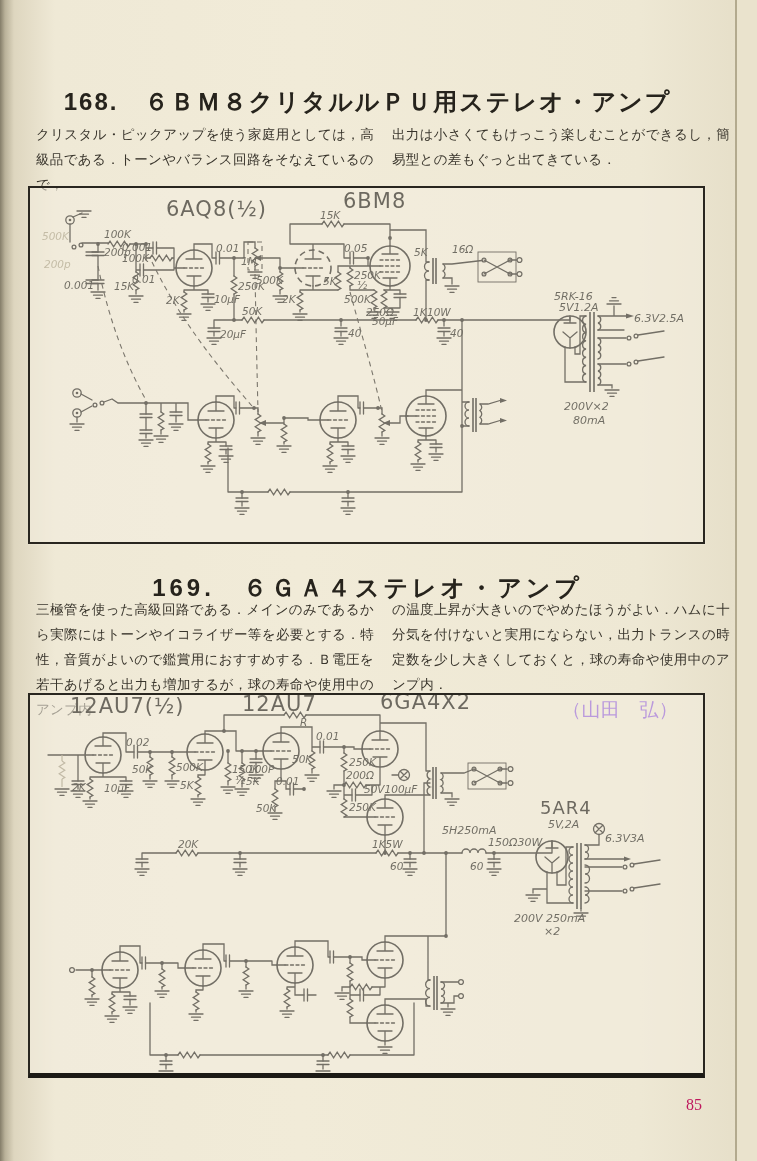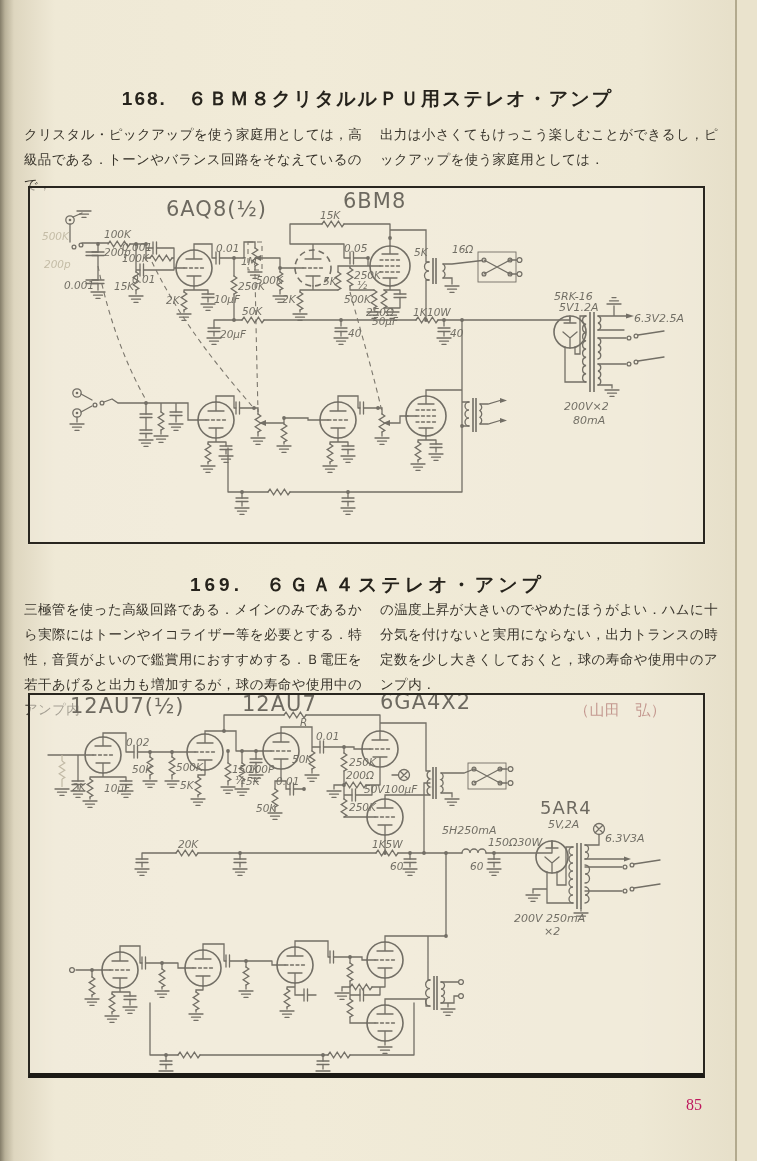--- a/index.html
+++ b/index.html
@@ -7,29 +7,29 @@
     width:757px;height:1161px;position:relative;overflow:hidden;
     background:
       linear-gradient(90deg,#847d69 0px,#b9b199 5px,#ded6bf 14px,#efe9d6 55px,#f1ebd8 300px,#eee8d4 640px,#e7e0ca 730px,#ece5d0 757px);
     font-family:"Liberation Sans","DejaVu Sans",sans-serif;
     color:#332f27;
   }
   .edge-line{position:absolute;top:0;left:735px;width:2px;height:1161px;background:#b3aa8e;}
   .edge-strip{position:absolute;top:0;left:737px;width:20px;height:1161px;background:#eae3cd;}
   .sec-title{
     position:absolute;left:0;width:735px;text-align:center;
-    font-weight:700;font-size:19px;letter-spacing:2px;color:#26231c;white-space:nowrap;
+    font-weight:700;font-size:24px;letter-spacing:2px;color:#26231c;white-space:nowrap;
   }
   #t168{top:86px;}
   #t169{top:560px;letter-spacing:4px;margin-top:12px;}
-  .cols{position:absolute;left:24px;width:694px;display:flex;gap:18px;}
+  .cols{position:absolute;left:36px;width:694px;display:flex;gap:18px;}
   #cols168{top:122px;}
   #cols169{top:597px;}
   .col{width:50%;margin:0;font-size:13.5px;line-height:25px;text-align:justify;color:#39352c;letter-spacing:.3px;}
-  .byline{text-align:right;padding-right:52px;font-size:15px;line-height:25px;color:#7f1d1d;}
+  .byline{text-align:right;padding-right:52px;font-size:19px;line-height:25px;color:#6d28d9;}
   .schem{position:absolute;left:28px;background:rgba(243,238,224,.35);}
   #svg1{top:186px;}
   #svg2{top:693px;}
   #box1{border:2.5px solid #29261f;}
   #box2{border:2.5px solid #29261f;border-bottom:5px solid #1c1a15;}
   .pageno{position:absolute;top:1096px;left:686px;font-family:"Liberation Serif","DejaVu Serif",serif;font-size:16px;color:#be185d;}
   svg{display:block;}
   svg .w{stroke:#2e2b25;stroke-width:1.3;fill:none;stroke-linecap:round;}
   svg .w2{stroke:#2e2b25;stroke-width:1.6;fill:none;}
   svg .thin{stroke:#2e2b25;stroke-width:.9;fill:none;}
@@ -45,21 +45,21 @@
 </head>
 <body>
 
 <div class="edge-line"></div>
 <div class="edge-strip"></div>
 
 <div id="t168" class="sec-title">168.　６ＢＭ８クリタルルＰＵ用ステレオ・アンプ</div>
 
 <div id="cols168" class="cols">
   <p class="col">クリスタル・ピックアップを使う家庭用としては，高級品である．トーンやバランス回路をそなえているので，</p>
-  <p class="col">出力は小さくてもけっこう楽しむことができるし，ピックアップを使う家庭用としては．</p>
+  <p class="col">出力は小さくてもけっこう楽しむことができるし，簡易型との差もぐっと出てきている．</p>
 </div>
 
 <svg id="svg1" class="schem" width="678" height="359" viewBox="0 0 678 359">
   <defs>
     <g id="tri">
         <circle r="18" class="w2"></circle>
         <path class="w" d="M0,-18V-9M-8,-9H8"></path>
         <path class="w" stroke-dasharray="3,2.5" d="M-10,0H10"></path>
         <path class="w" d="M-18,0H-10"></path>
         <path class="w" d="M-7,8H7M0,8V18"></path>

